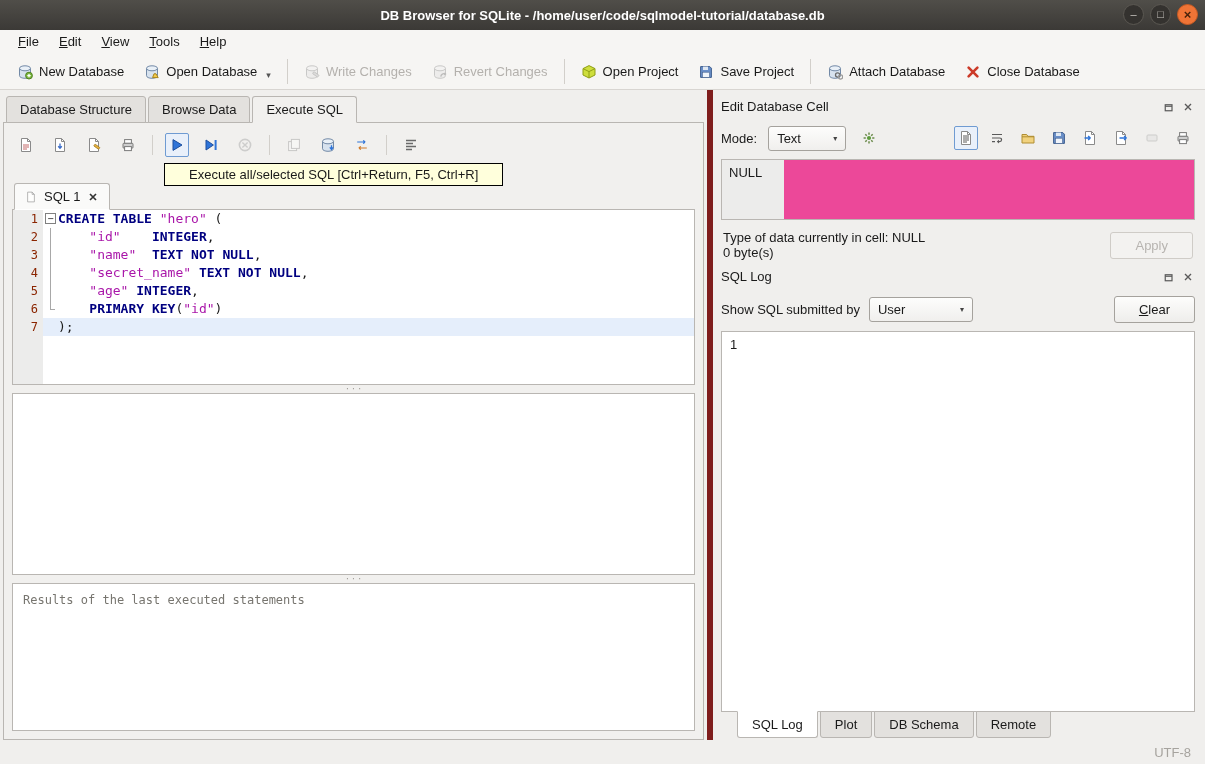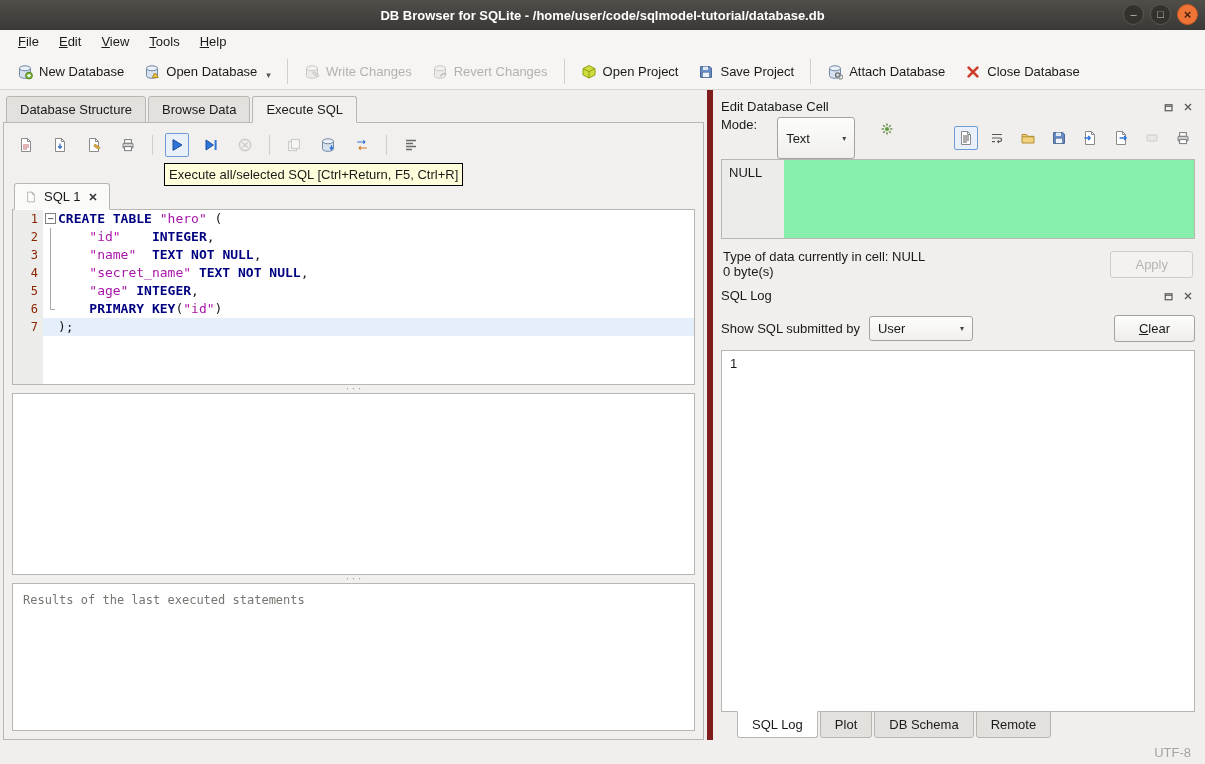--- a/index.html
+++ b/index.html
@@ -44,21 +44,21 @@
   .tab.active{background:#f1f0ee;border-bottom-color:#f1f0ee;}
   .left-content{flex:1;border:1px solid #b9b6b2;background:#f1f0ee;display:flex;flex-direction:column;padding:6px 8px 8px;position:relative;min-height:0;}
 
   
   .sql-toolbar{display:flex;align-items:center;gap:10px;padding:4px 2px 8px;flex:none;}
   .icon-btn{width:24px;height:24px;flex:none;display:flex;align-items:center;justify-content:center;border:1px solid transparent;border-radius:2px;}
   .icon-btn.active{border-color:#6f9bd2;background:#e9f0fa;}
   .icon-btn.disabled{opacity:.4;filter:grayscale(1);}
   .tb-sep.small{height:20px;align-self:center;margin:0 2px;}
 
-  .tooltip{position:absolute;left:160px;top:40px;background:var(--tooltip-bg);border:1px solid #000;padding:3px 4px;font-size:13px;white-space:nowrap;z-index:10;}
+  .tooltip{position:absolute;left:160px;top:40px;background:var(--tooltip-bg);border:1px solid #000;padding:3px 24px;font-size:13px;white-space:nowrap;z-index:10;}
 
   
   .sql-tabbar{display:flex;align-items:flex-end;height:27px;flex:none;position:relative;z-index:2;padding-left:2px;margin-top:17px;}
   .sql-tab{display:flex;align-items:center;gap:7px;padding:5px 10px;border:1px solid #b9b6b2;background:#fafaf9;border-radius:3px 3px 0 0;margin-bottom:-1px;border-bottom-color:#fff;}
   .sql-tab .tab-ico{width:12px;height:12px;display:inline-flex;opacity:.8;}
   .sql-tab .close-ico{width:12px;height:12px;display:inline-flex;}
 
   
   .editor{border:1px solid #b9b6b2;background:#fff;height:176px;flex:none;position:relative;font-family:"DejaVu Sans Mono","Liberation Mono",monospace;font-size:13px;overflow:hidden;}
   .editor::before{content:"";position:absolute;left:0;top:0;bottom:0;width:30px;background:#ececeb;}
@@ -79,28 +79,28 @@
 
   .results-grid{flex:1;border:1px solid #b9b6b2;background:#fff;min-height:0;}
   .message-area{height:148px;flex:none;border:1px solid #b9b6b2;background:#fff;font-family:"DejaVu Sans Mono","Liberation Mono",monospace;font-size:12px;color:#77756f;padding:9px 10px;}
 
   
   .right-pane{flex:1;border-left:6px solid #7f1d1d;display:flex;flex-direction:column;padding:6px 10px 0 8px;min-width:0;background:#f0efed;}
   .dock-header{display:flex;align-items:center;height:21px;flex:none;}
   .dock-icons{margin-left:auto;display:flex;gap:5px;}
   .dock-icon{width:14px;height:14px;display:inline-flex;align-items:center;justify-content:center;}
 
-  .mode-row{display:flex;gap:20px;height:42px;flex:none;}
+  .mode-row{display:flex;align-items:center;gap:11px;height:42px;flex:none;}
   .combo{display:flex;align-items:center;border:1px solid #a5a29d;border-radius:3px;background:linear-gradient(#fdfdfc,#f0efed);padding:4px 8px;cursor:default;}
   .combo .arrow{font-size:8px;color:#444;margin-left:auto;padding-left:12px;}
   .combo.mode{width:78px;}
   .combo.user{width:104px;}
   .mode-icons{margin-left:auto;display:flex;gap:7px;align-items:center;}
 
-  .cell-box{height:80px;border:1px solid #b9b6b2;background:#86efac;position:relative;flex:none;text-align:right;}
+  .cell-box{height:61px;border:1px solid #b9b6b2;background:#ec4899;position:relative;flex:none;text-align:right;}
   .cell-gutter{position:absolute;left:0;top:0;bottom:0;width:62px;background:#ececeb;}
   .cell-value{position:absolute;left:7px;top:5px;font-size:13px;color:#1a1a1a;}
 
   .cell-info-row{display:flex;flex:none;padding:10px 2px 6px;align-items:center;}
   .cell-info .line{margin-bottom:0;}
   .cell-info .line:last-child{margin-bottom:0;}
   .btn{display:inline-block;padding:5px 24px;border:1px solid #a5a29d;border-radius:3px;background:linear-gradient(#fdfdfc,#eeedeb);text-align:center;}
   .btn.disabled{border-color:#cfccc7;background:#f3f2f0;color:#b7b4b0;}
   .apply-btn{margin-left:auto;}
   .clear-btn{margin-left:auto;}

